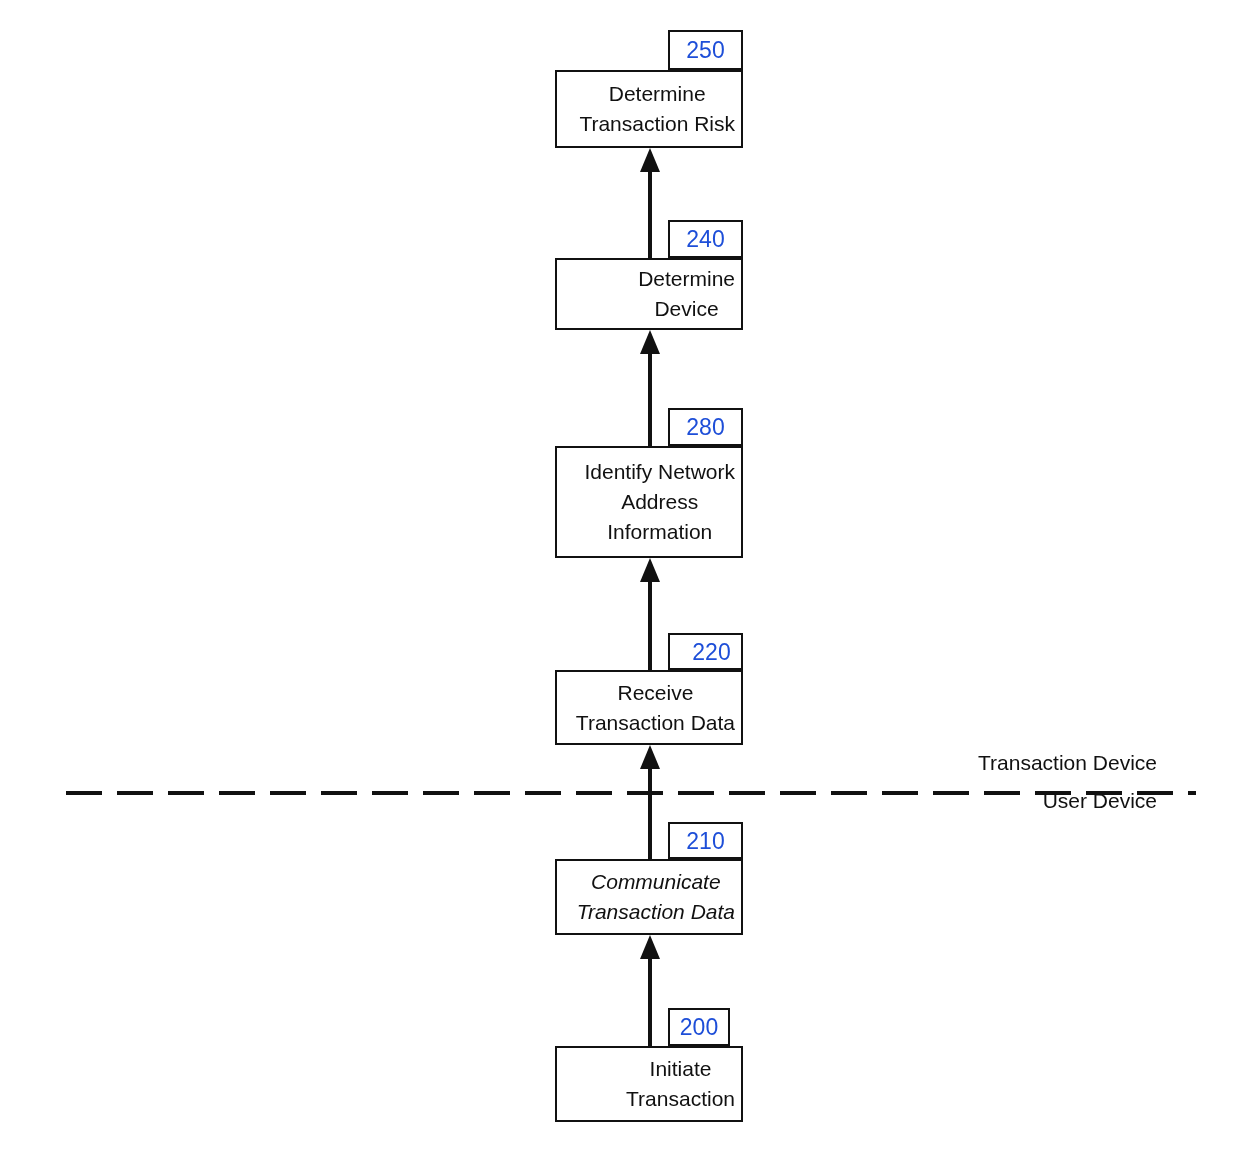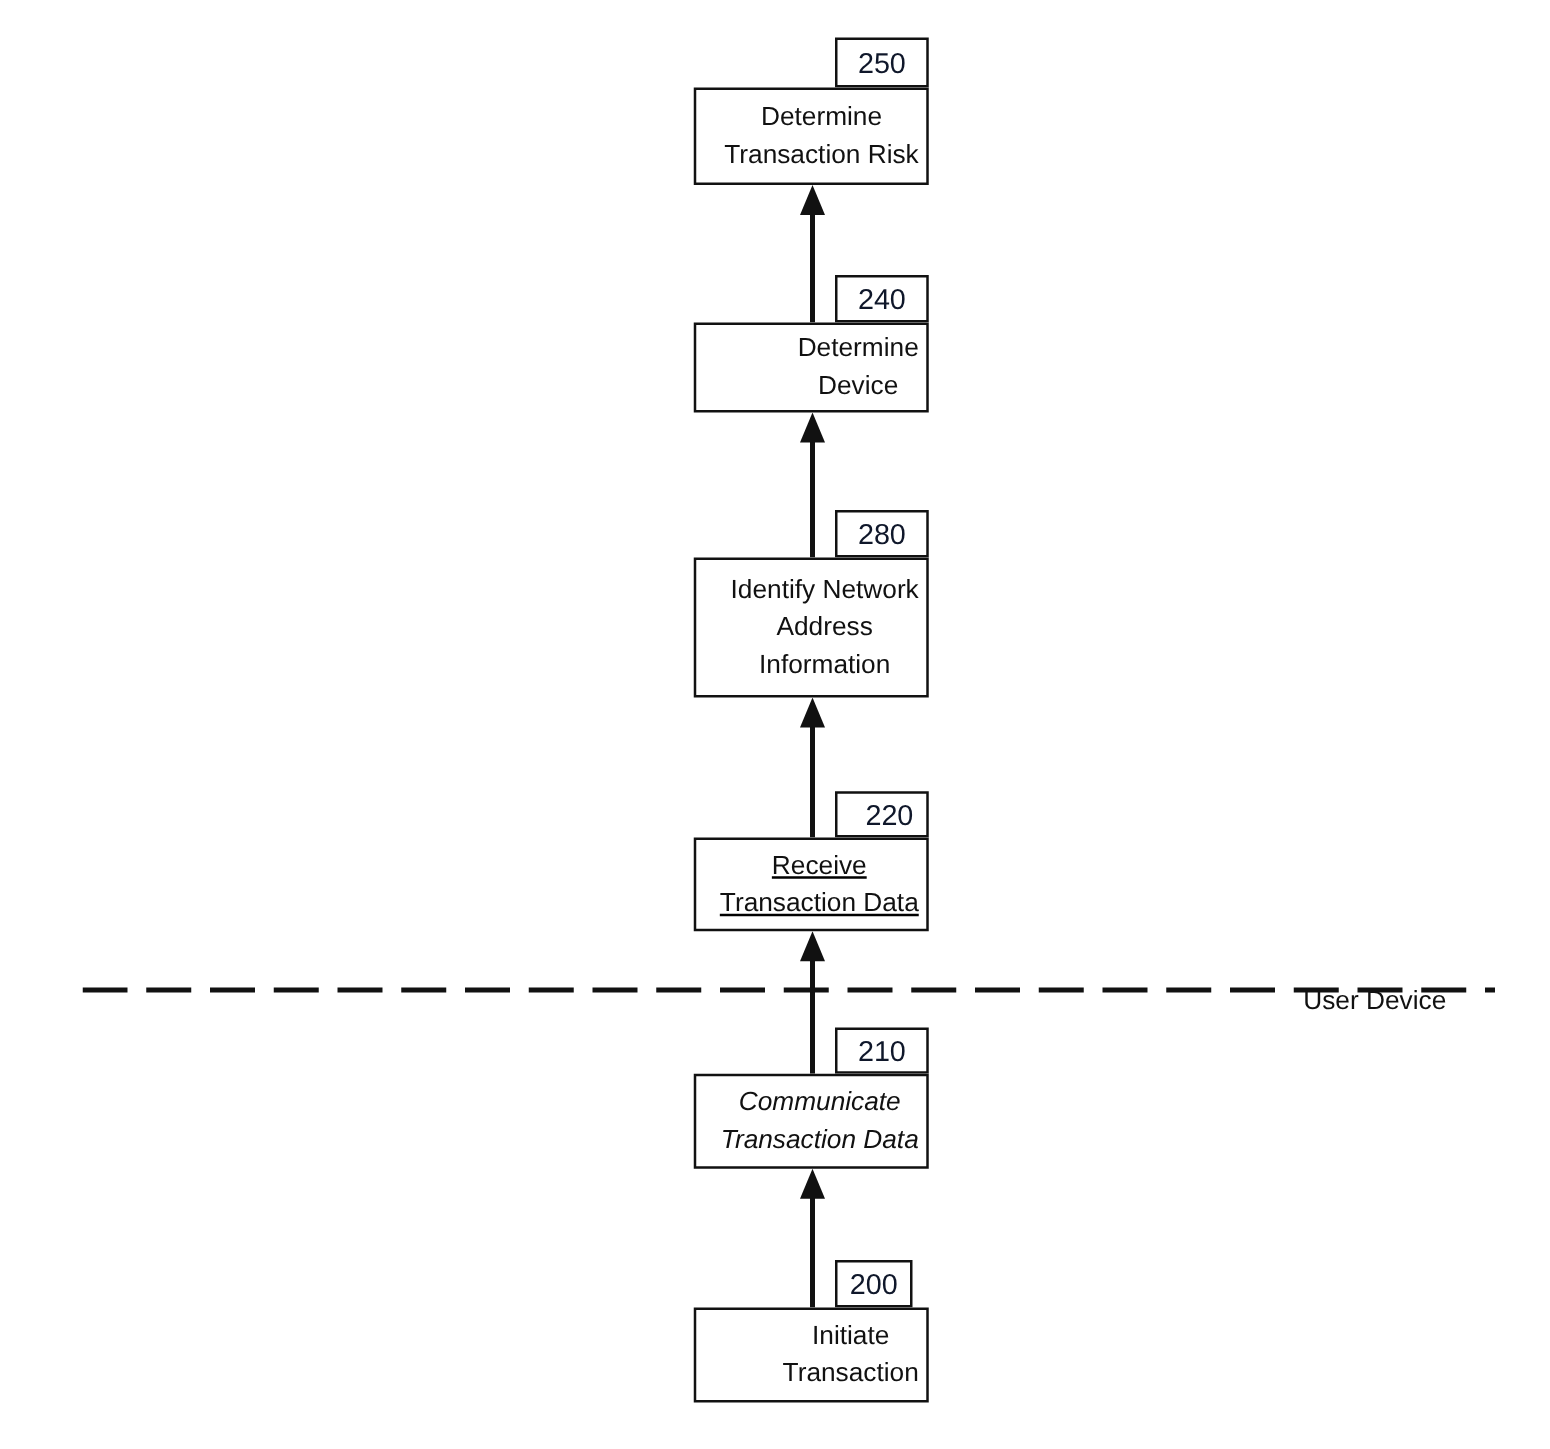--- a/index.html
+++ b/index.html
@@ -47,21 +47,21 @@
     border: 2px solid #111111;
     background: #ffffff;
     display: flex;
     align-items: center;
     justify-content: center;
     z-index: 2;
   }
   .node-ref-text {
     font-size: 23px;
     line-height: 26px;
-    color: #0f172a;
+    color: #1d4ed8;
   }
   .connector {
     position: absolute;
     z-index: 1;
   }
   .connector svg {
     display: block;
     overflow: visible;
   }
   .divider-line {
@@ -111,21 +111,21 @@
       <span class="node-label-text">Identify Network
 Address
 Information</span>
     </div>
   </div>
 
   <div class="flow-node">
     <div class="node-ref" style="left:668px; top:633px; width:75px; height:37px;padding-left:12px;">
       <span class="node-ref-text">220</span>
     </div>
-    <div class="node-box" style="left:555px; top:670px; width:188px; height:75px;text-decoration:underline;">
+    <div class="node-box" style="left:555px; top:670px; width:188px; height:75px;">
       <span class="node-label-text">Receive
 Transaction Data</span>
     </div>
   </div>
 
   <div class="flow-node">
     <div class="node-ref" style="left:668px; top:822px; width:75px; height:37px;">
       <span class="node-ref-text">210</span>
     </div>
     <div class="node-box" style="left:555px; top:859px; width:188px; height:76px;font-style:italic;">
@@ -178,18 +178,21 @@
       <polygon points="14,0 24,24 4,24" fill="#111111"></polygon>
     </svg>
   </div>
 
   <div class="divider-line" style="left:66px; top:783px; width:1130px; height:8px;">
     <svg width="1130" height="8" viewBox="0 0 1130 8">
       <line x1="0" y1="4" x2="1130" y2="4" stroke="#111111" stroke-width="4" stroke-dasharray="36 15"></line>
     </svg>
   </div>
 
+  <div class="divider-label" style="left:853px; top:750px; width:304px;">
+    <span>Transaction Device</span>
+  </div>
 
   <div class="divider-label" style="left:853px; top:788px; width:304px;">
     <span>User Device</span>
   </div>
 
 </div>
 
 </body></html>

